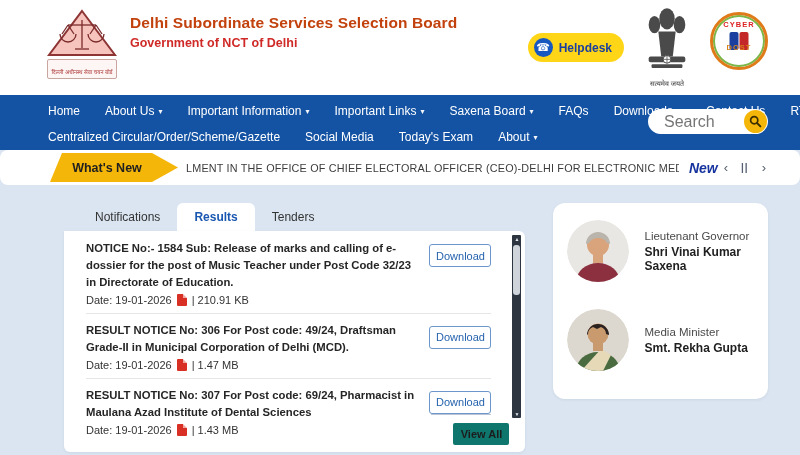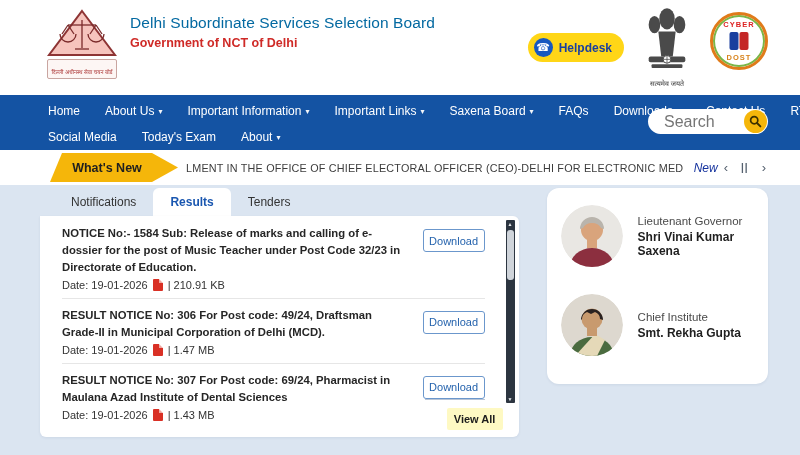--- a/index.html
+++ b/index.html
@@ -4,71 +4,71 @@
 <style>
   * { margin:0; padding:0; box-sizing:border-box; }
   html,body { width:800px; height:455px; overflow:hidden;
     font-family:"Liberation Sans","DejaVu Sans",sans-serif; background:#dbe5f1; }
 
   
   .site-header { height:95px; background:#ffffff; display:flex; align-items:flex-start;
     padding:6px 32px 0 46px; position:relative; }
   .logo-block { display:flex; flex-direction:column; align-items:center; margin-top:2px; }
   .title-block { margin-left:12px; padding-top:8px; }
-  .org-name { font-size:15.5px; font-weight:normal; color:#0369a1; letter-spacing:.1px; }
+  .org-name { font-size:15.5px; font-weight:bold; color:#c2410c; letter-spacing:.1px; }
   .org-subtitle { font-size:12.5px; font-weight:bold; color:#cf2a27; margin-top:4px; }
   .header-right { margin-left:auto; display:flex; align-items:flex-start; gap:16px; }
   .helpdesk-btn { margin-top:27px; display:flex; align-items:center; gap:6px;
     background:#ffd617; border:none; border-radius:16px; padding:5px 12px 5px 6px; cursor:pointer; }
   .phone-circle { width:19px; height:19px; border-radius:50%; background:#1758c0; color:#fff;
     font-size:11px; line-height:19px; text-align:center; }
   .helpdesk-label { font-size:12px; font-weight:bold; color:#1a3f9e; }
   .emblem-block { display:flex; flex-direction:column; align-items:center; margin-top:0; }
   .emblem-caption { font-size:7px; color:#333; margin-top:1px; }
   .cyber-dost { margin-top:6px; width:58px; height:58px; border-radius:50%;
     border:3px solid #e07b1a; background:#fff; position:relative; overflow:hidden;
     box-shadow:inset 0 0 0 2px #7ab648; }
   .cyber-top { position:absolute; top:5px; width:100%; text-align:center;
     font-size:7.5px; font-weight:bold; color:#d22; letter-spacing:1px; }
-  .cyber-bottom { position:absolute; bottom:5px; width:100%; text-align:center;
+  .cyber-bottom { position:absolute; bottom:15px; width:100%; text-align:center;
     font-size:7.5px; font-weight:bold; color:#d8821a; letter-spacing:1px; }
   .cyber-center { position:absolute; top:17px; left:50%; transform:translateX(-50%);
     display:flex; gap:1px; }
   .cyber-center i { display:block; width:9px; height:18px; border-radius:2px; }
   .cyber-center i.b { background:#1a3f9e; } .cyber-center i.r { background:#c42727; }
 
   
   .main-nav { height:55px; background:#1453a3; position:relative; padding:3px 200px 0 48px; }
   .nav-row { display:flex; gap:25px; height:26px; align-items:center; }
   .nav-item { color:#fff; font-size:12px; font-weight:500; text-decoration:none;
     white-space:nowrap; display:flex; align-items:center; gap:4px; cursor:pointer;text-align:right; }
   .caret { font-size:8px; opacity:.95; }
   .search-pill { position:absolute; right:32px; top:14px; width:120px; height:25px;
     background:#fff; border-radius:13px; display:flex; align-items:center; }
   .search-input { border:none; outline:none; background:transparent; flex:1;
     padding-left:16px; font-size:16px; color:#333; width:80px; }
   .search-btn { width:23px; height:23px; border-radius:50%; background:#f5b60a;
     border:none; margin-right:1px; display:flex; align-items:center; justify-content:center; cursor:pointer; }
 
   
-  .ticker-bar { height:35px; background:#ffffff; display:flex; align-items:center; }
+  .ticker-bar { height:35px; background:#ffffff; display:flex; align-items:center;border-radius:8px; }
   .whats-new { margin-left:50px; width:128px; height:29px; background:#f5b60a;
     clip-path:polygon(12px 0, calc(100% - 26px) 0, 100% 50%, calc(100% - 26px) 100%, 0 100%);
     display:flex; align-items:center; justify-content:center; flex-shrink:0; }
   .whats-new span { font-size:12.5px; font-weight:bold; color:#1f1f1f; margin-right:14px; }
   .ticker-text { margin-left:8px; flex:1; font-size:10.8px; color:#3c3c3c;
     white-space:nowrap; overflow:hidden; letter-spacing:.2px; }
-  .new-badge { font-size:12px; font-weight:normal; font-style:italic; color:#16339e; margin:0 4px 0 10px; }
+  .new-badge { font-size:14px; font-weight:bold; font-style:italic; color:#16339e; margin:0 4px 0 10px; }
   .ticker-controls { display:flex; align-items:center; gap:13px; margin:0 34px 0 2px; }
   .ticker-controls button { background:none; border:none; color:#55616f; cursor:pointer;
     font-size:13px; line-height:1; padding:0; }
   .ticker-controls .pause { font-size:10px; font-weight:bold; letter-spacing:1px; }
 
   
-  .main-area { display:flex; gap:28px; padding:3px 32px 0 40px; }
+  .main-area { display:flex; gap:28px; padding:18px 32px 0 40px;margin-left:24px; }
   .notices-panel { width:480px; }
   .tabs { display:flex; margin-left:14px; }
   .tab { padding:7px 17px; font-size:12px; color:#333; background:transparent;
     border:none; cursor:pointer; border-radius:6px 6px 0 0; }
   .tab.active { background:#fff; color:#1a57b0; font-weight:bold; }
   .list-card { background:#fff; border-radius:0 6px 6px 6px; height:221px;
     position:relative; padding:1px 34px 0 22px; box-shadow:0 1px 3px rgba(20,40,80,.07); }
   .notice-item { display:flex; padding:8px 0 7px; }
   .notice-item + .notice-item { border-top:1px solid #e6e6e6; }
   .notice-text { flex:1; margin-right:12px; }
@@ -78,21 +78,21 @@
   .pdf-icon { display:inline-block; width:10px; height:12px; background:#d93025;
     border-radius:1px; position:relative; }
   .pdf-icon::after { content:""; position:absolute; top:0; right:0;
     border:2.5px solid; border-color:#fff #fff #f0a9a2 #f0a9a2; }
   .download-btn { align-self:flex-start; margin-top:4px; width:62px; height:23px;
     background:#fff; border:1px solid #6b97cc; border-radius:3px; color:#2563ad;
     font-size:11px; cursor:pointer; flex-shrink:0; }
   .partial-line { position:absolute; right:34px; bottom:37px; width:60px;
     border-top:1px solid #b9c5d6; }
   .view-all-btn { position:absolute; right:16px; bottom:7px; width:56px; height:22px;
-    background:#fef9c3; border:none; border-radius:2px; font-size:11px; font-weight:bold;
+    background:#0f766e; border:none; border-radius:2px; font-size:11px; font-weight:bold;
     color:#1c1c1c; cursor:pointer; }
   .scrollbar { position:absolute; right:4px; top:4px; width:9px; height:183px;
     background:#2c3540; border-radius:1px; }
   .scroll-thumb { position:absolute; left:1px; top:10px; width:7px; height:50px;
     background:#cfd4da; border-radius:3px; cursor:grab; }
   .scroll-arrow { position:absolute; left:0; width:9px; text-align:center;
     font-size:5px; color:#e8eaed; cursor:pointer; }
   .scroll-arrow.up { top:1px; } .scroll-arrow.down { bottom:1px; }
 
   .officials-card { width:222px; height:196px; background:#fff; border-radius:12px;
@@ -192,20 +192,23 @@
       </a>
     <a class="nav-item">
         <span>Contact Us</span>
       </a>
     <a class="nav-item">
         <span>RTI</span>
       </a>
   </div>
   <div class="nav-row">
     <a class="nav-item">
+        <span>Centralized Circular/Order/Scheme/Gazette</span>
+      </a>
+    <a class="nav-item">
         <span>Social Media</span>
       </a>
     <a class="nav-item">
         <span>Today's Exam</span>
       </a>
     <a class="nav-item">
         <span>About</span>
         <span class="caret">▾</span>
       </a>
   </div>
@@ -310,18 +313,18 @@
         <svg width="62" height="62" viewBox="0 0 62 62">
           <circle cx="31" cy="31" r="31" fill="#ddd8cf"></circle>
           <path d="M9,62 a22 19 0 0 1 44 0 Z" fill="#4a6b3f"></path>
           <path d="M14,62 L34,40 L44,46 L36,62 Z" fill="#e5d9b8"></path>
           <rect x="26" y="34" width="10" height="8" fill="#c89a6e"></rect>
           <circle cx="31" cy="25" r="10.5" fill="#c89a6e"></circle>
           <path d="M20,26 a11 11 0 0 1 22 0 l-3,-1 a9.5 8 0 0 0 -5,-7 l-4,2 -4,-2 a9.5 8 0 0 0 -5,7 Z" fill="#2a2220"></path>
         </svg>
       </div>
       <div>
-        <div class="official-title">Chief Institute</div>
+        <div class="official-title">Media Minister</div>
         <div class="official-name">Smt. Rekha Gupta</div>
       </div>
     </div>
   </aside>
 </main>
 
 </body></html>

